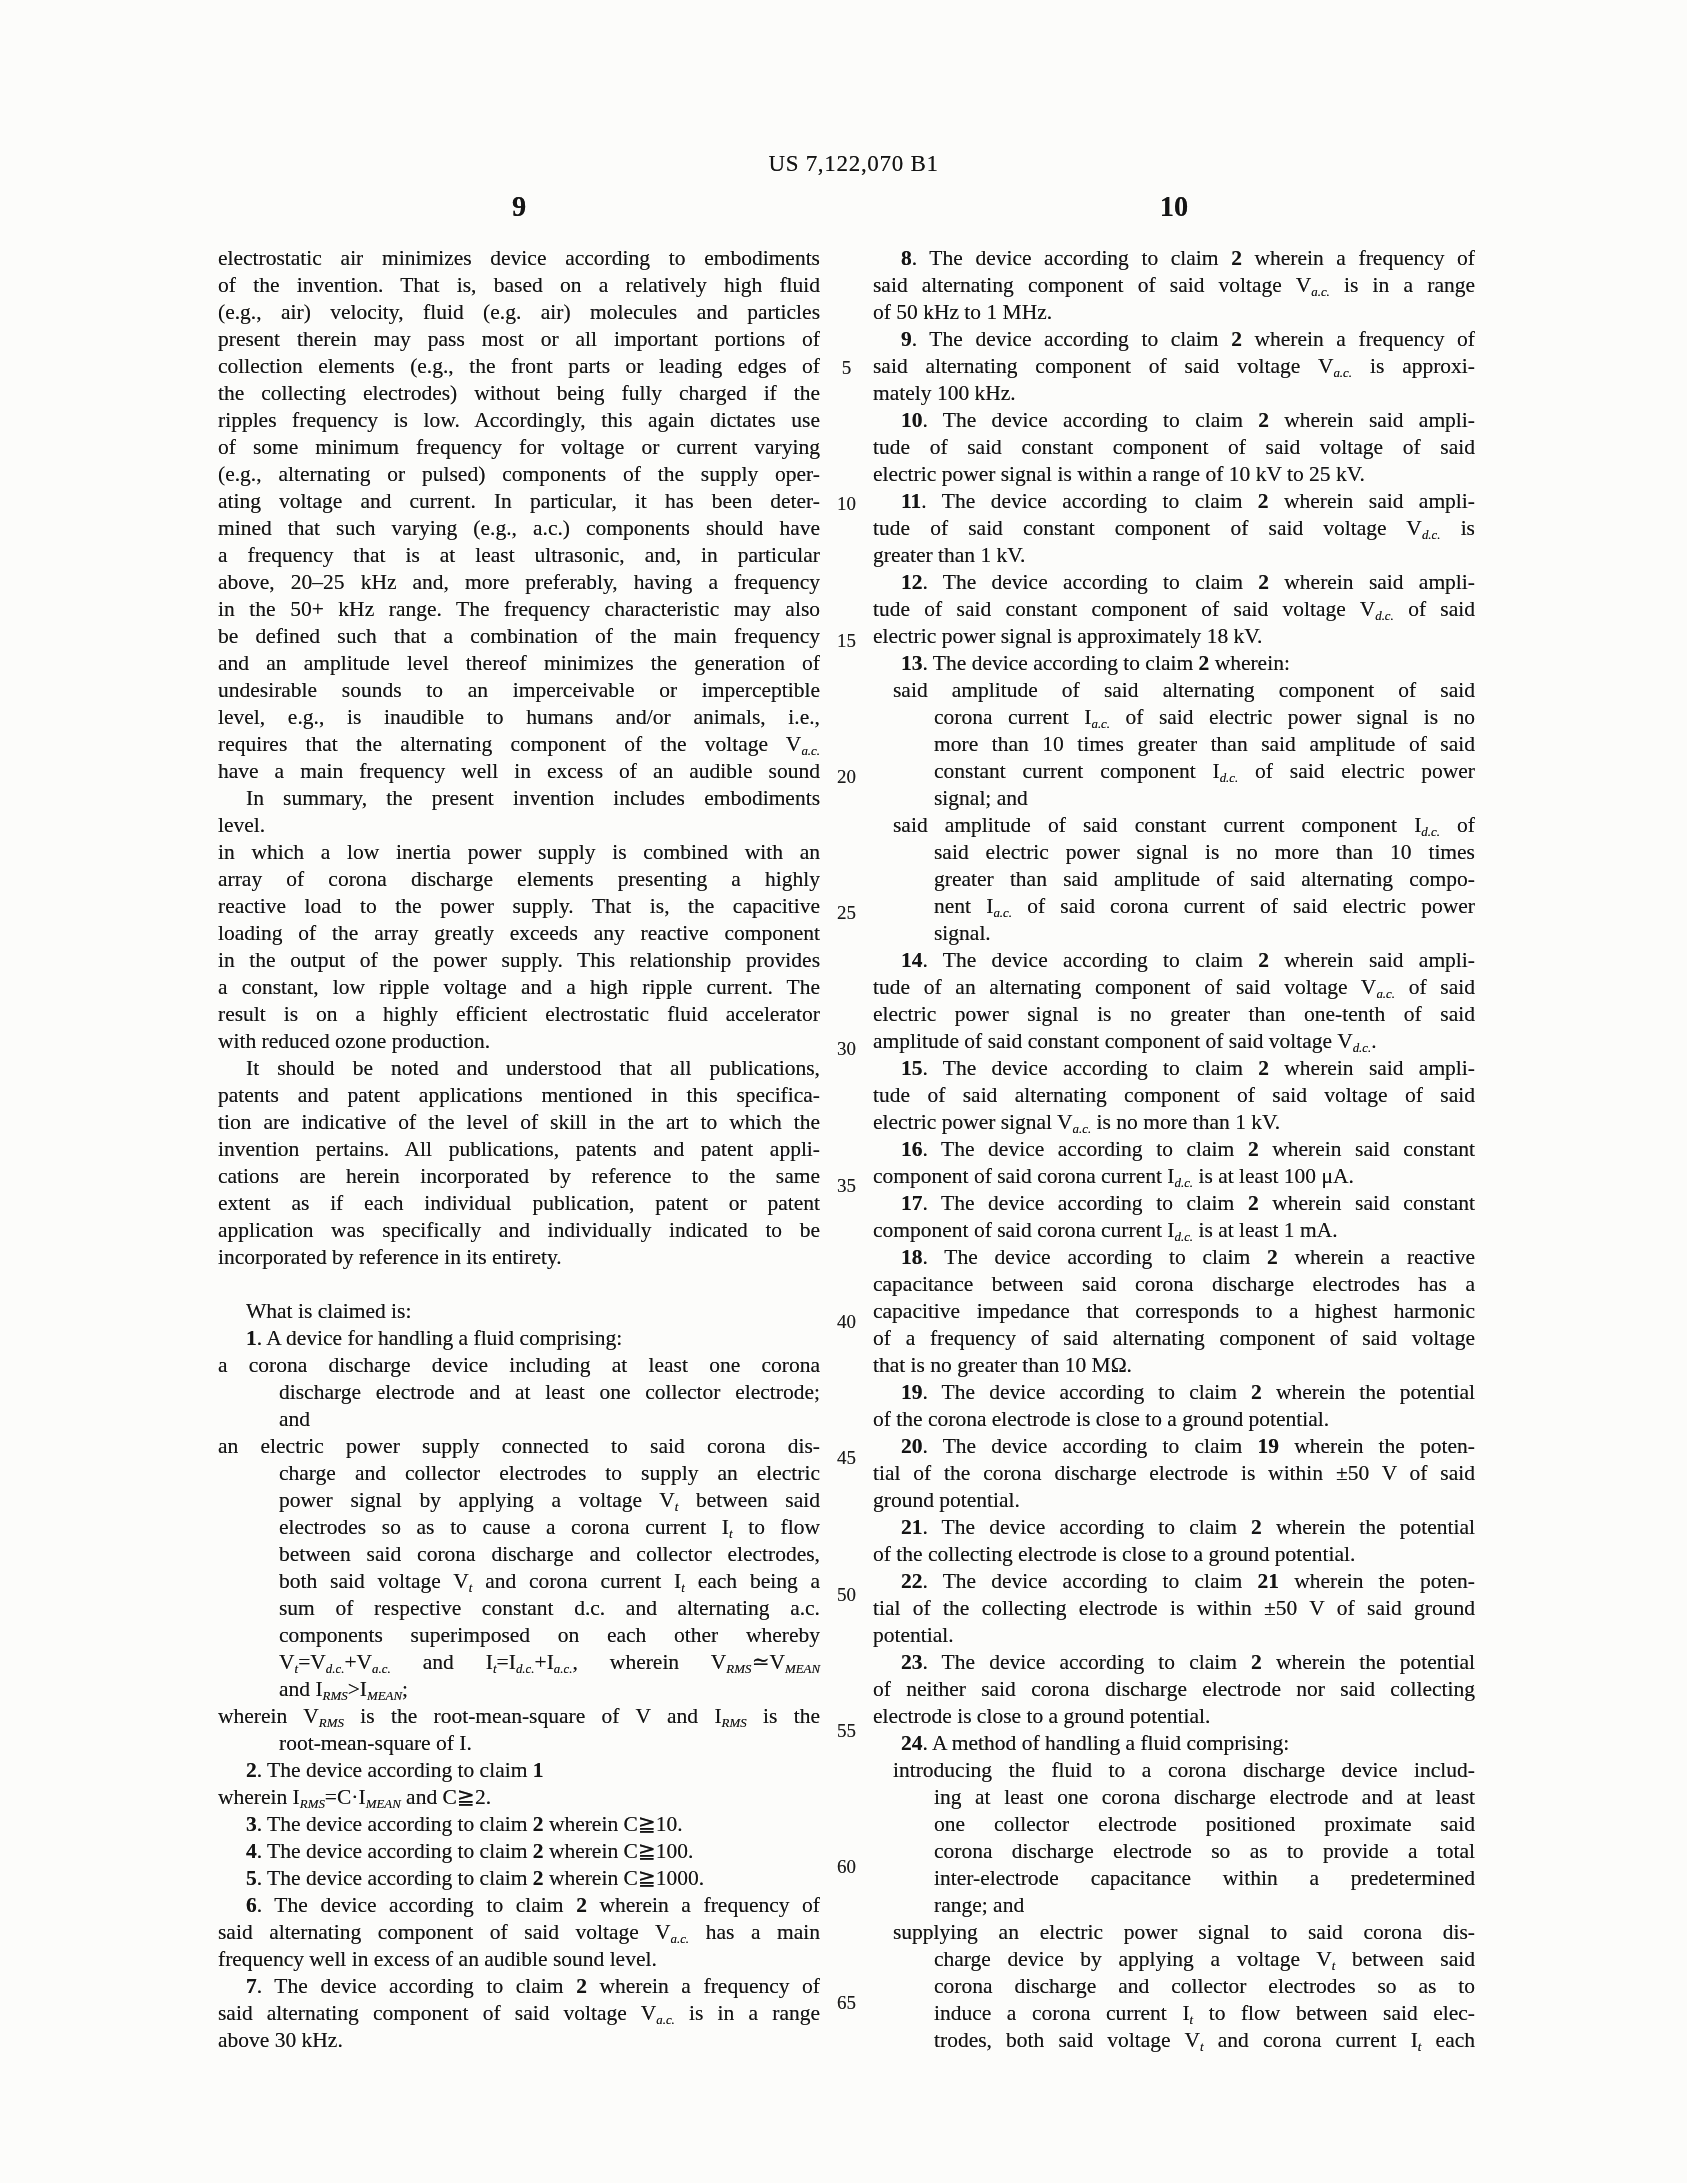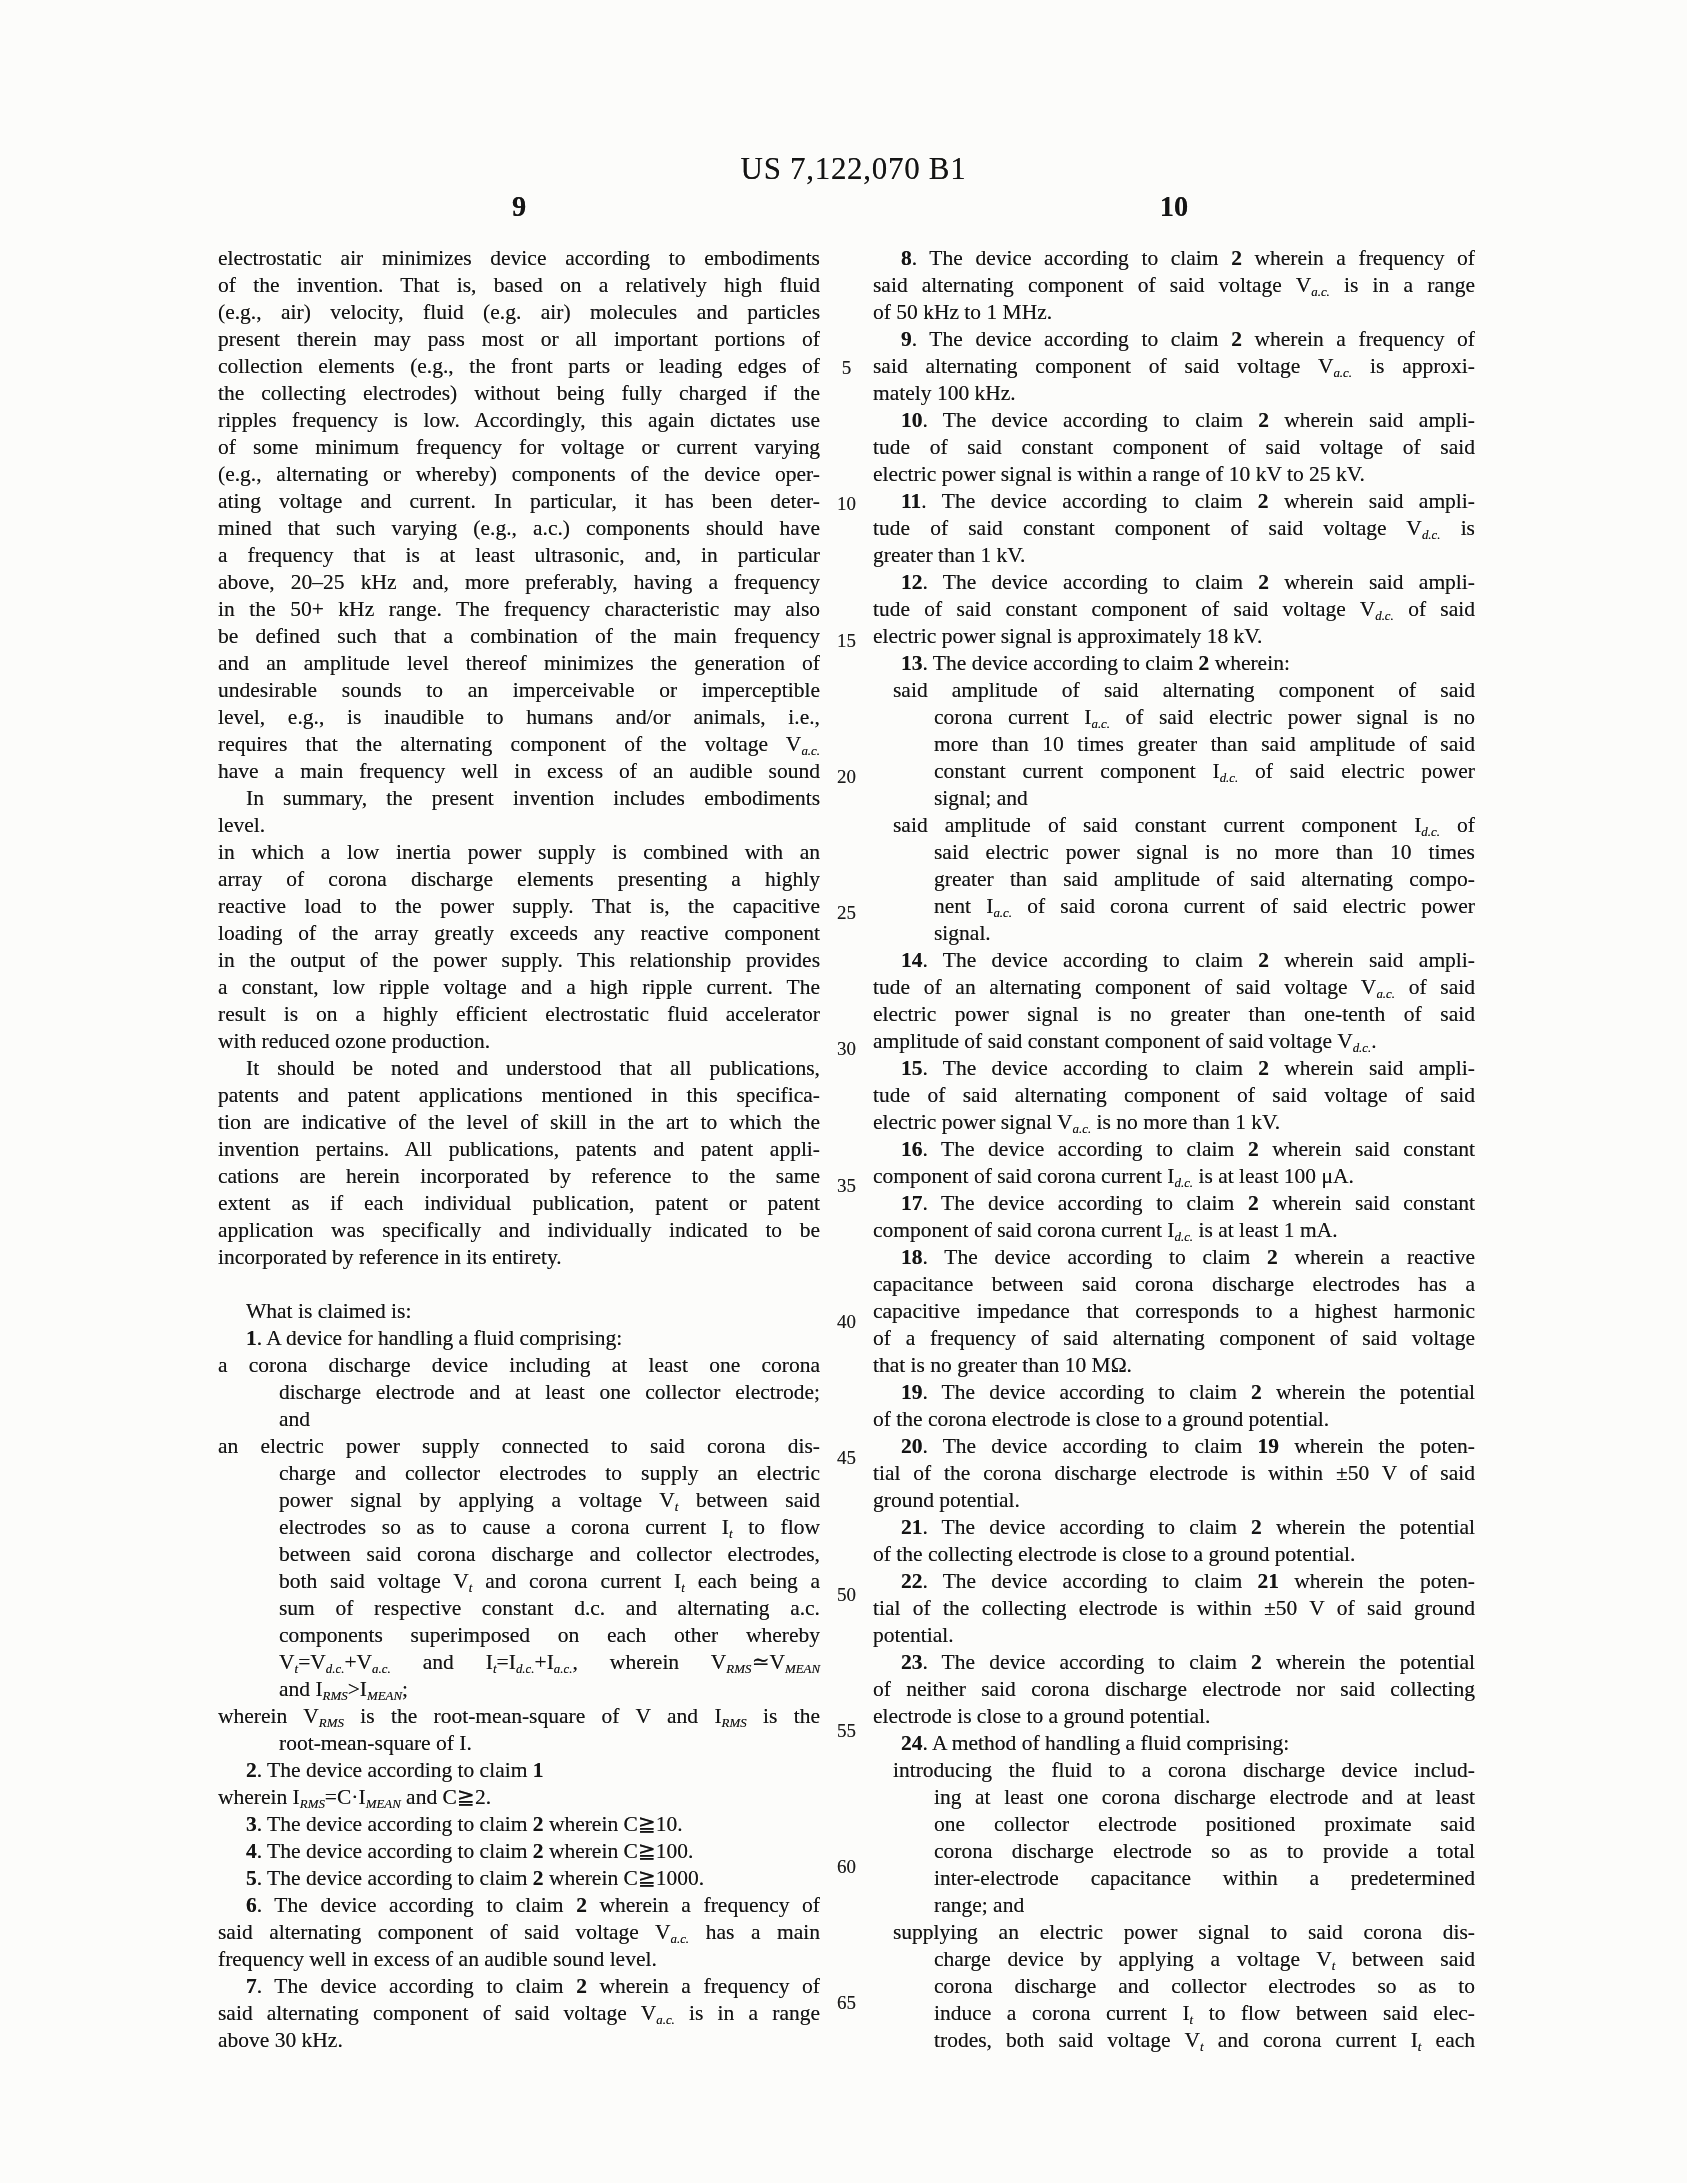--- a/index.html
+++ b/index.html
@@ -8,21 +8,21 @@
     width:1687px;height:2183px;
     background:#fcfcfa;
     font-family:"Liberation Serif","DejaVu Serif",serif;
     color:#141414;
     overflow:hidden;
   }
   .patent-number{
     position:absolute;
     left:0;right:0;top:151px;
     text-align:center;
-    font-size:31px;
+    font-size:23px;
     letter-spacing:0.7px;
     text-shadow:0 0 0.5px rgba(0,0,0,0.6);
     margin-left:20px;
   }
   .colnum{
     position:absolute;
     top:191px;
     font-size:28.4px;
     font-weight:bold;
     text-shadow:0 0 0.5px rgba(0,0,0,0.6);
@@ -84,21 +84,21 @@
   <div class="colnum right">10</div>
   <div class="column left" id="col-left">
       <div class="tline just">electrostatic air minimizes device according to embodiments</div>
       <div class="tline just">of the invention. That is, based on a relatively high fluid</div>
       <div class="tline just">(e.g., air) velocity, fluid (e.g. air) molecules and particles</div>
       <div class="tline just">present therein may pass most or all important portions of</div>
       <div class="tline just">collection elements (e.g., the front parts or leading edges of</div>
       <div class="tline just">the collecting electrodes) without being fully charged if the</div>
       <div class="tline just">ripples frequency is low. Accordingly, this again dictates use</div>
       <div class="tline just">of some minimum frequency for voltage or current varying</div>
-      <div class="tline just">(e.g., alternating or whereby) components of the device oper-</div>
+      <div class="tline just">(e.g., alternating or pulsed) components of the supply oper-</div>
       <div class="tline just">ating voltage and current. In particular, it has been deter-</div>
       <div class="tline just">mined that such varying (e.g., a.c.) components should have</div>
       <div class="tline just">a frequency that is at least ultrasonic, and, in particular</div>
       <div class="tline just">above, 20–25 kHz and, more preferably, having a frequency</div>
       <div class="tline just">in the 50+ kHz range. The frequency characteristic may also</div>
       <div class="tline just">be defined such that a combination of the main frequency</div>
       <div class="tline just">and an amplitude level thereof minimizes the generation of</div>
       <div class="tline just">undesirable sounds to an imperceivable or imperceptible</div>
       <div class="tline just">level, e.g., is inaudible to humans and/or animals, i.e.,</div>
       <div class="tline just">requires that the alternating component of the voltage V<sub>a.c.</sub></div>

